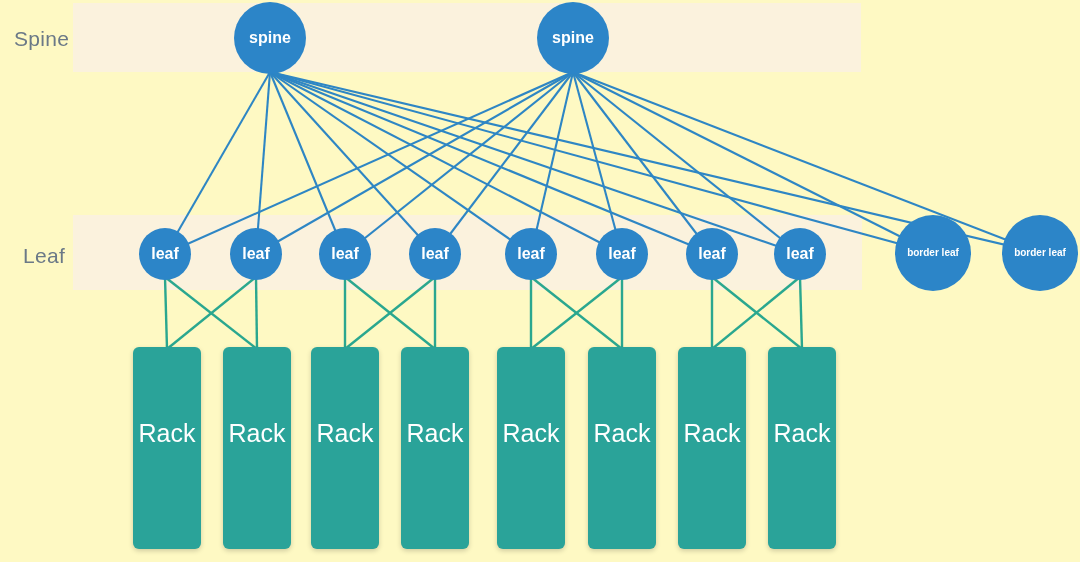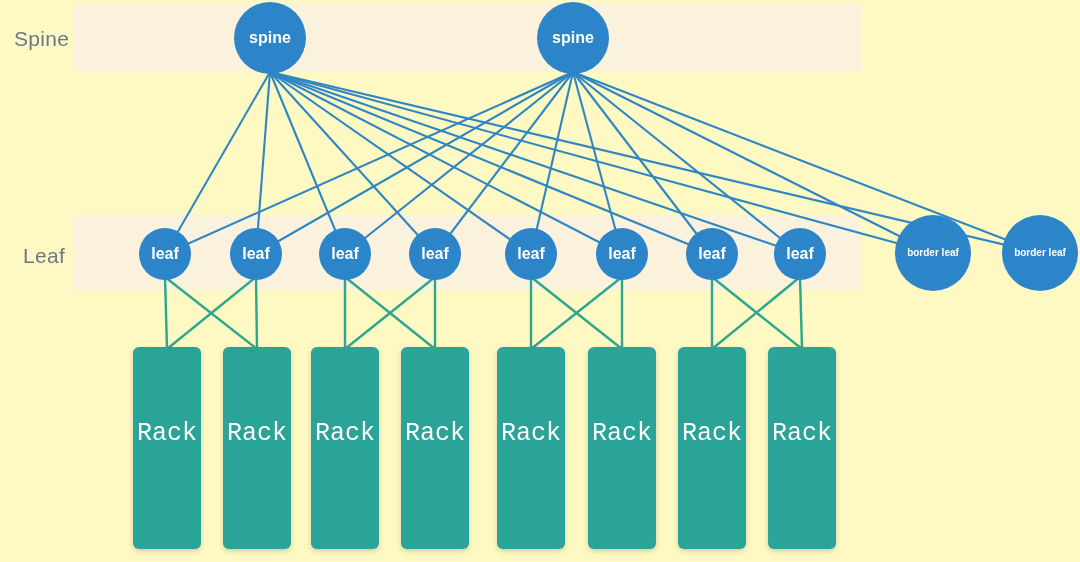--- a/index.html
+++ b/index.html
@@ -7,21 +7,21 @@
   .canvas svg{position:absolute;left:0;top:0;z-index:1;}
   .band{position:absolute;z-index:0;}
   .row-label{position:absolute;z-index:2;font-size:21px;letter-spacing:.3px;}
   .node{position:absolute;z-index:2;border-radius:50%;display:flex;align-items:center;justify-content:center;
         text-align:center;color:#fff;box-sizing:border-box;}
   .node.spine{font-size:16px;font-weight:600;}
   .node.leaf{font-size:16px;font-weight:600;}
   .node.border{font-size:10px;font-weight:600;line-height:1.25;padding:0 9px;}
   .rack{position:absolute;z-index:2;border-radius:6px;display:flex;align-items:center;justify-content:center;
         padding-bottom:30px;box-sizing:border-box;color:#fff;font-size:25px;
-        box-shadow:0 2px 5px rgba(0,0,0,0.18);font-family:Liberation Mono, monospace;}
+        box-shadow:0 2px 5px rgba(0,0,0,0.18);}
 </style>
 </head>
 <body>
 
 <div class="canvas">
   <svg id="edge-layer" width="1080" height="562" viewBox="0 0 1080 562">
       <line x1="270" y1="72" x2="165" y2="254" stroke="#2E86C4" stroke-width="2.1"></line>
       <line x1="270" y1="72" x2="256" y2="254" stroke="#2E86C4" stroke-width="2.1"></line>
       <line x1="270" y1="72" x2="345" y2="254" stroke="#2E86C4" stroke-width="2.1"></line>
       <line x1="270" y1="72" x2="435" y2="254" stroke="#2E86C4" stroke-width="2.1"></line>

